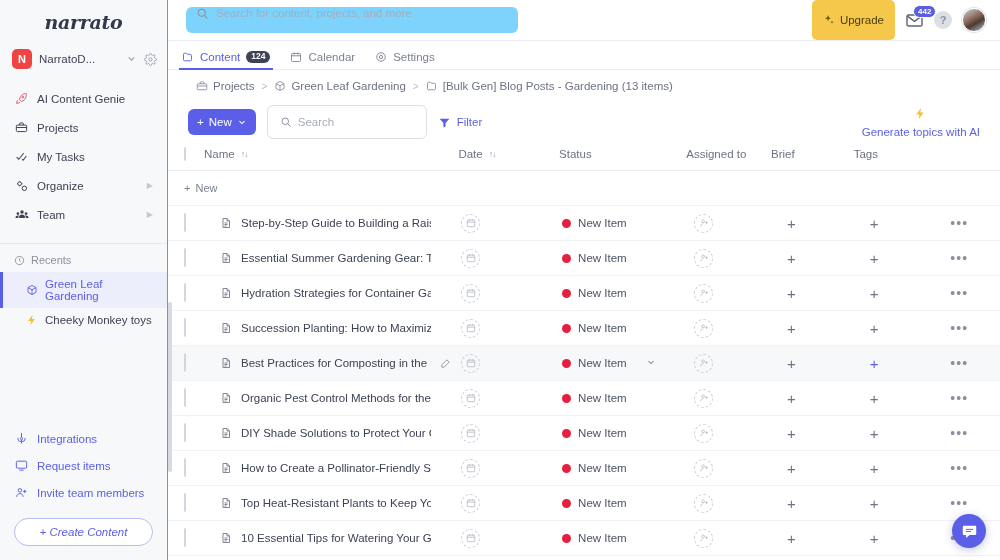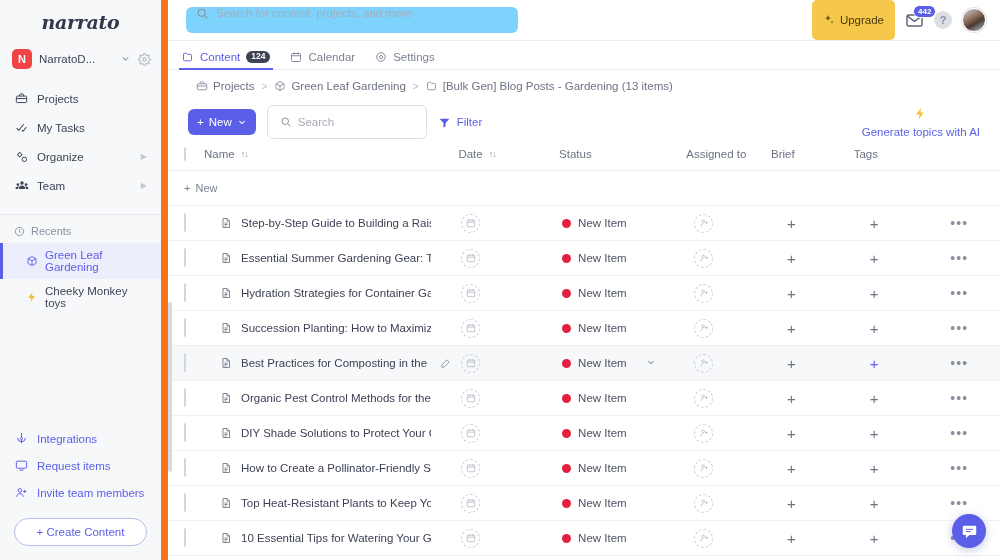--- a/index.html
+++ b/index.html
@@ -8,21 +8,21 @@
     font-family: "Liberation Sans", sans-serif;
     background: #ffffff;
     overflow: hidden;
   }
   body { display: flex; }
 
   
   .sidebar {
     width: 168px; height: 560px; flex: 0 0 168px;
     background: #f7f8fa;
-    border-right: 7px solid #f97316;
+    border-right: 1px solid #f97316;
     display: flex; flex-direction: column;
     position: relative;
   }
   .logo-wrap {
     height: 38px; display: flex; align-items: center; justify-content: center;
     padding-top: 6px;
   }
   .logo {
     font-family: "DejaVu Serif", serif;
     font-style: italic;
@@ -84,20 +84,21 @@
     font-size: 11.5px; color: #5b5fe8; cursor: pointer;
   }
   .create-btn {
     margin: 6px 14px 14px 14px;
     height: 28px; border-radius: 14px;
     border: 1px solid #b9bcf0;
     color: #5b5fe8; background: #fff;
     font-size: 11.5px;
     display: flex; align-items: center; justify-content: center; gap: 4px;
     cursor: pointer;
+    font-style: italic;
   }
 
   
   .main { flex: 1; height: 560px; display: flex; flex-direction: column; position: relative; min-width: 0; background: #fff; }
 
   .topbar {
     height: 41px; flex: 0 0 41px;
     display: flex; align-items: center;
     border-bottom: 1px solid #ebedf1;
     padding: 0 14px 0 14px;
@@ -312,20 +313,30 @@
       <svg width="13" height="13" viewBox="0 0 24 24" fill="none" stroke="currentColor" stroke-width="1.8">
           <circle cx="12" cy="12" r="3"></circle>
           <path d="M19.4 15a1.6 1.6 0 0 0 .3 1.8l.1.1a2 2 0 1 1-2.8 2.8l-.1-.1a1.6 1.6 0 0 0-1.8-.3 1.6 1.6 0 0 0-1 1.5V21a2 2 0 1 1-4 0v-.1A1.6 1.6 0 0 0 9 19.4a1.6 1.6 0 0 0-1.8.3l-.1.1a2 2 0 1 1-2.8-2.8l.1-.1a1.6 1.6 0 0 0 .3-1.8 1.6 1.6 0 0 0-1.5-1H3a2 2 0 1 1 0-4h.1A1.6 1.6 0 0 0 4.6 9a1.6 1.6 0 0 0-.3-1.8l-.1-.1a2 2 0 1 1 2.8-2.8l.1.1a1.6 1.6 0 0 0 1.8.3H9a1.6 1.6 0 0 0 1-1.5V3a2 2 0 1 1 4 0v.1a1.6 1.6 0 0 0 1 1.5 1.6 1.6 0 0 0 1.8-.3l.1-.1a2 2 0 1 1 2.8 2.8l-.1.1a1.6 1.6 0 0 0-.3 1.8V9a1.6 1.6 0 0 0 1.5 1H21a2 2 0 1 1 0 4h-.1a1.6 1.6 0 0 0-1.5 1z"></path>
         </svg>
     </span>
   </div>
 
   <nav class="nav">
 
 
+    <div class="nav-item">
+      <span class="nav-ico">
+        <svg width="13" height="13" viewBox="0 0 24 24" fill="none" stroke="#e0556a" stroke-width="1.8">
+            <path d="M5 15c-1.5 1.5-2 6-2 6s4.5-.5 6-2"></path>
+            <path d="M15.5 3.5C18 3 21 3 21 3s0 3-.5 5.5c-1 5-5 8-8.5 9l-4-4c1-3.5 4-7.5 7.5-10z"></path>
+            <circle cx="14.5" cy="9.5" r="1.6"></circle>
+          </svg>
+      </span>
+      <span class="nav-label">AI Content Genie</span>
+    </div>
 
     <div class="nav-item">
       <span class="nav-ico">
         <svg width="13" height="13" viewBox="0 0 24 24" fill="none" stroke="#3d4255" stroke-width="1.8">
             <rect x="2.5" y="7.5" width="19" height="12" rx="2"></rect>
             <path d="M8.5 7.5V5.5a2 2 0 0 1 2-2h3a2 2 0 0 1 2 2v2"></path>
             <path d="M2.5 12h19"></path>
           </svg>
       </span>
       <span class="nav-label">Projects</span>

